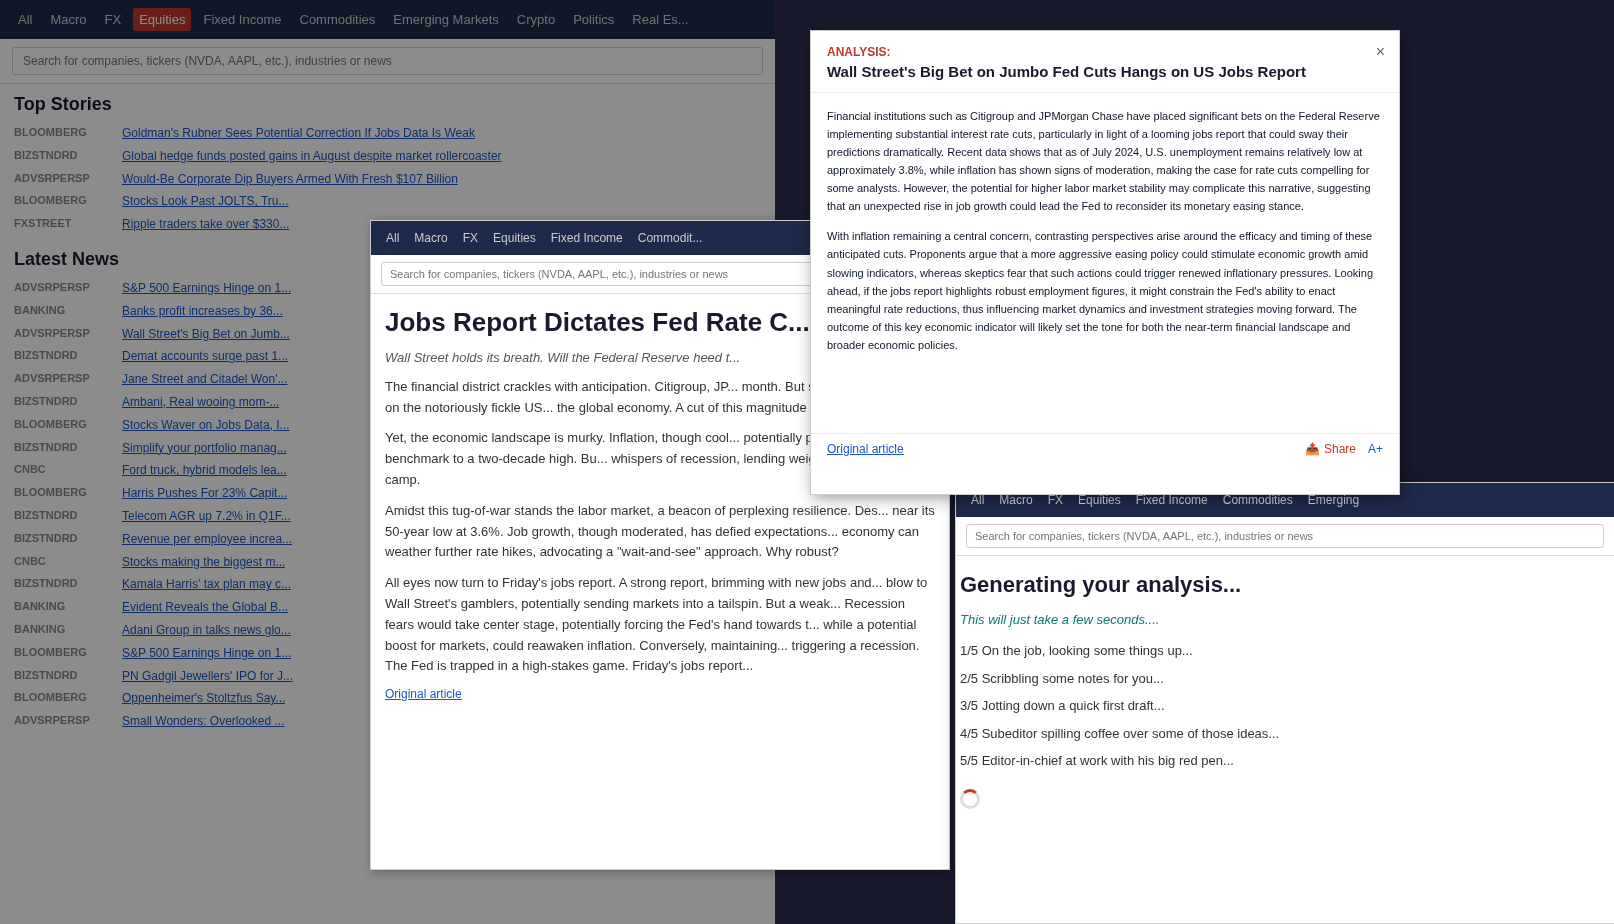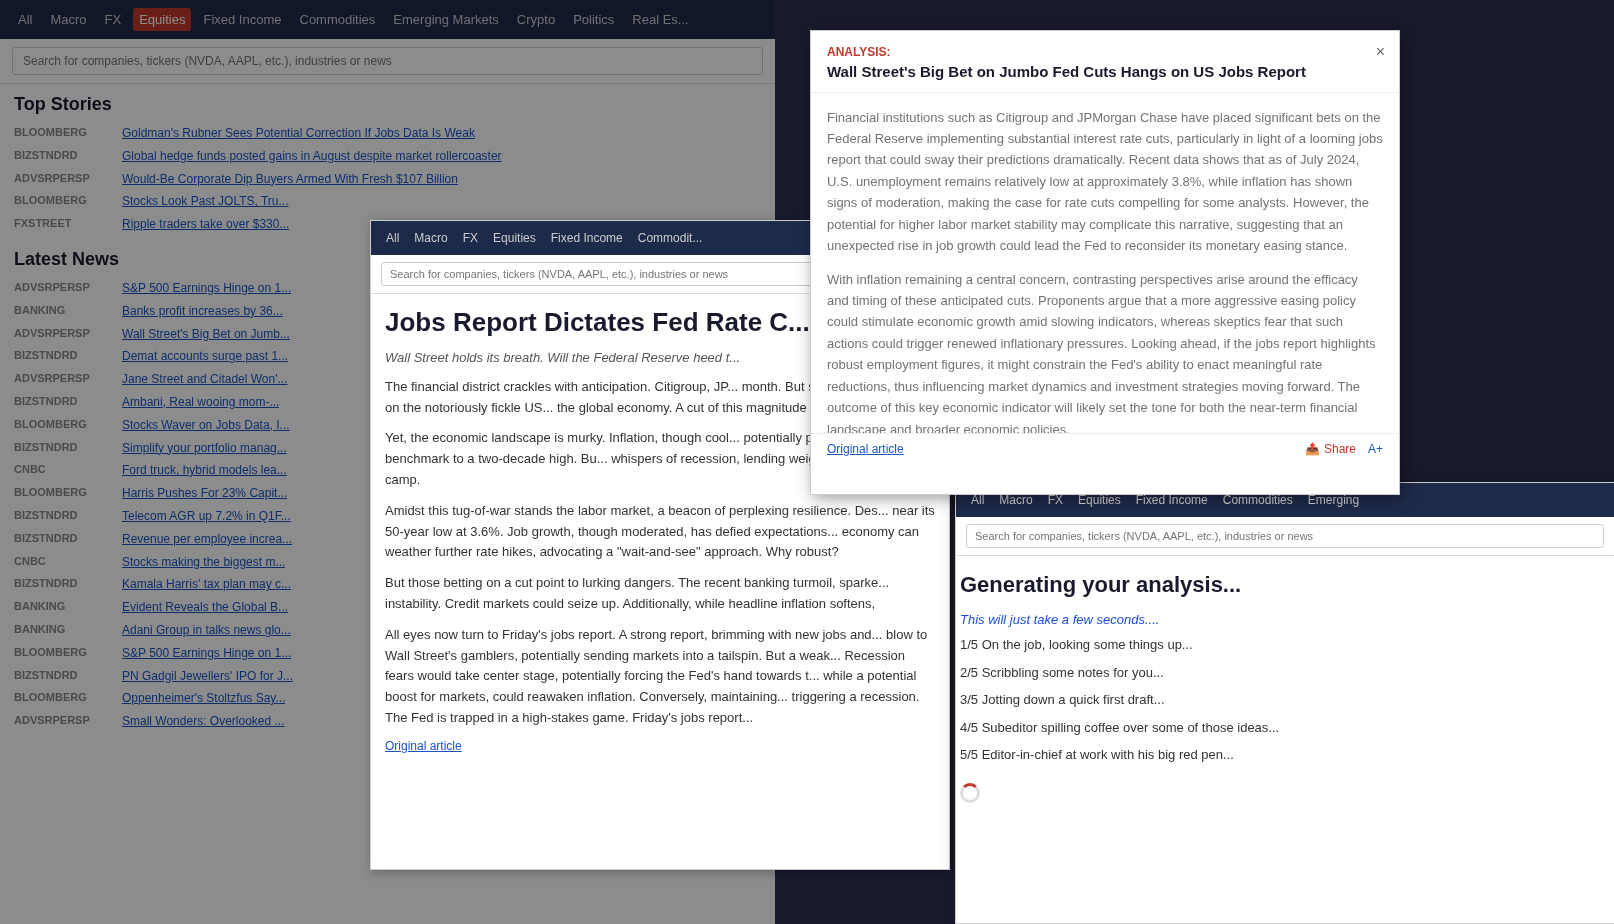--- a/index.html
+++ b/index.html
@@ -198,23 +198,23 @@
       font-weight: bold;
       color: #1a1a2e;
       line-height: 1.3;
       padding-right: 30px;
     }
 
     .analysis-body {
       padding: 14px 16px;
       overflow-y: auto;
       height: calc(465px - 80px - 45px);
-      font-size: 13px;
+      font-size: 11px;
       line-height: 1.65;
-      color: #737373;
+      color: #0f172a;
     }
     .analysis-body p { margin-bottom: 12px; }
 
     .analysis-footer {
       padding: 8px 16px;
       border-top: 1px solid #eee;
       display: flex;
       align-items: center;
       justify-content: space-between;
     }
@@ -290,23 +290,23 @@
       padding: 16px 4px;
     }
     .generating-title {
       font-size: 22px;
       font-weight: bold;
       color: #1a1a2e;
       margin-bottom: 14px;
     }
     .generating-subtitle {
       font-style: italic;
-      color: #1d4ed8;
+      color: #0f766e;
       font-size: 13px;
-      margin-bottom: 8px;
+      margin-bottom: 14px;
     }
     .progress-item {
       font-size: 13px;
       color: #333;
       margin-bottom: 8px;
       line-height: 1.5;
     }
 
     .spinner {
       width: 20px;
@@ -475,21 +475,20 @@
   </div>
   <div class="search-bar2">
     <input type="text" placeholder="Search for companies, tickers (NVDA, AAPL, etc.), industries or news" style="">
   </div>
   <div class="article-body">
     <div class="article-title">Jobs Report Dictates Fed Rate C...</div>
     <div class="article-subtitle">Wall Street holds its breath. Will the Federal Reserve heed t...</div>
     <p class="article-text">The financial district crackles with anticipation. Citigroup, JP... month. But such a move hinges on the notoriously fickle US... the global economy. A cut of this magnitude would signal a s...</p>
     <p class="article-text">Yet, the economic landscape is murky. Inflation, though cool... potentially pushing the benchmark to a two-decade high. Bu... whispers of recession, lending weight to the rate cut camp.</p>
     <p class="article-text">Amidst this tug-of-war stands the labor market, a beacon of perplexing resilience. Des... near its 50-year low at 3.6%. Job growth, though moderated, has defied expectations... economy can weather further rate hikes, advocating a "wait-and-see" approach. Why robust?</p>
-    <p class="article-text">But those betting on a cut point to lurking dangers. The recent banking turmoil, sparke... instability. Credit markets could seize up. Additionally, while headline inflation softens,</p>
     <p class="article-text">All eyes now turn to Friday's jobs report. A strong report, brimming with new jobs and... blow to Wall Street's gamblers, potentially sending markets into a tailspin. But a weak... Recession fears would take center stage, potentially forcing the Fed's hand towards t... while a potential boost for markets, could reawaken inflation. Conversely, maintaining... triggering a recession. The Fed is trapped in a high-stakes game. Friday's jobs report...</p>
     <a class="original-link">Original article</a>
   </div>
 </div>
 
 <div class="panel-analysis">
   <div class="analysis-header">
     <span class="close-btn">×</span>
     <div class="analysis-label">ANALYSIS:</div>
     <div class="analysis-title">Wall Street's Big Bet on Jumbo Fed Cuts Hangs on US Jobs Report</div>

